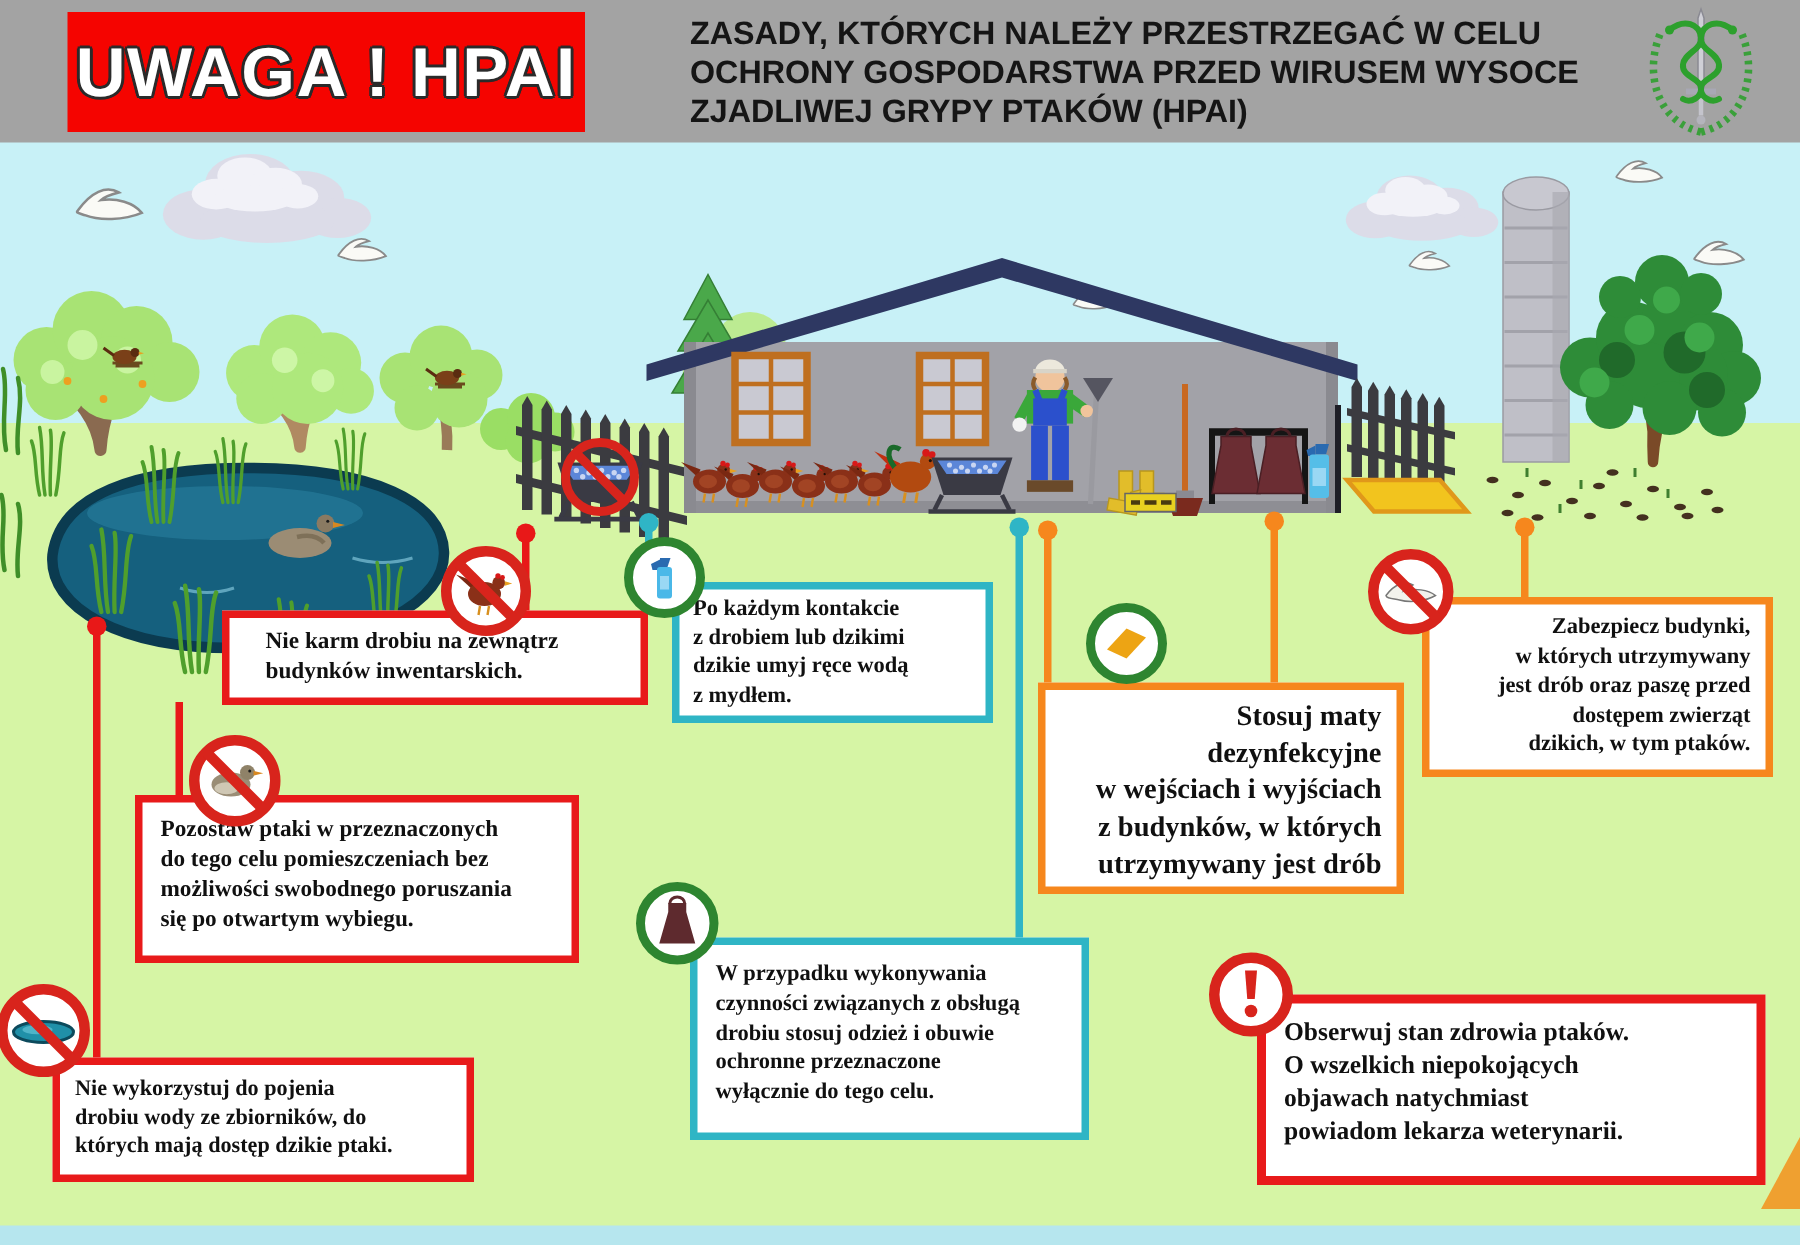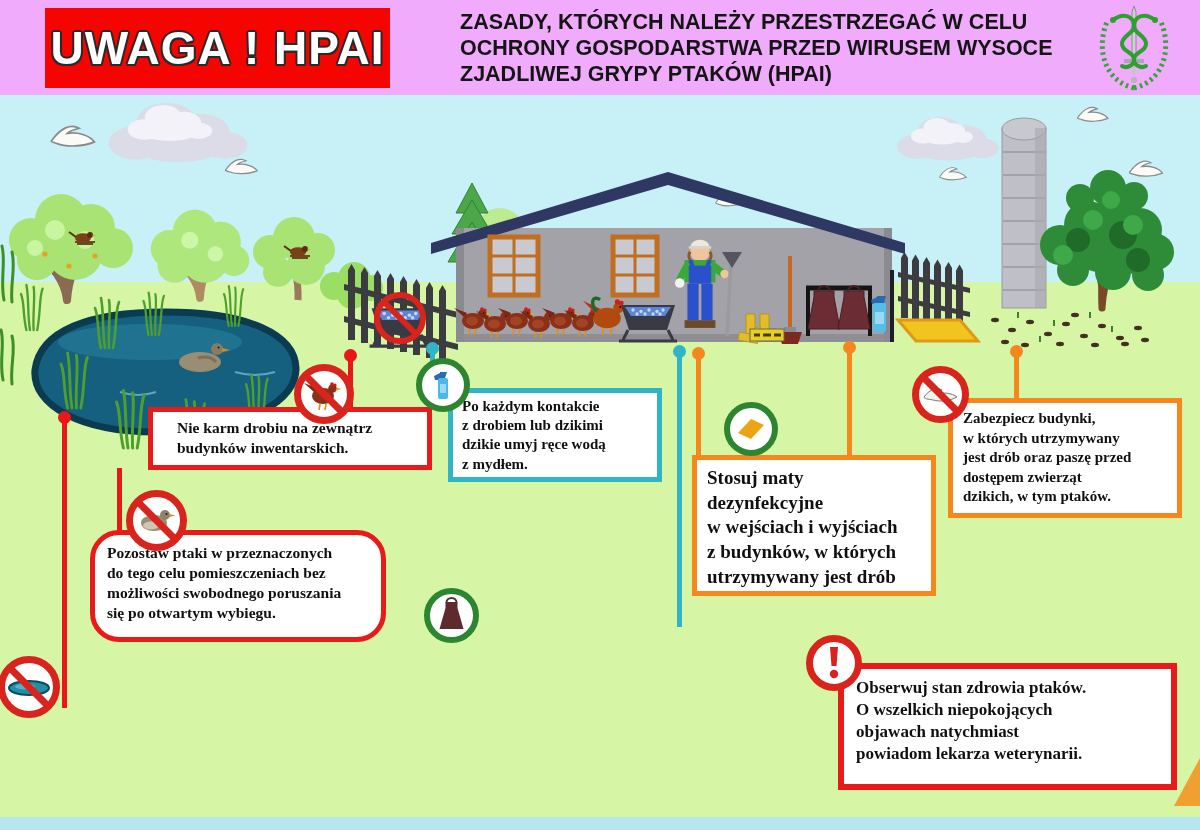--- a/index.html
+++ b/index.html
@@ -1,37 +1,37 @@
 <!DOCTYPE html>
 <html><head>
 <meta charset="utf-8">
 <style>
   html,body{margin:0;padding:0;background:#fff;}
   #poster{position:relative;width:1200px;height:830px;overflow:hidden;background:#fff;
           font-family:"Liberation Sans",sans-serif;}
   
-  #header{position:absolute;left:0;top:0;width:1200px;height:95px;background:#f0abfc;z-index:50;}
+  #header{position:absolute;left:0;top:0;width:1200px;height:95px;background:#a3a3a3;z-index:50;}
   #banner{position:absolute;left:45px;top:8px;width:345px;height:80px;background:#f50400;
           display:flex;align-items:center;justify-content:center;}
   #banner span{color:#fff;font-weight:bold;font-size:46px;letter-spacing:1px;
           text-shadow:2px 0 0 #2a2a2a,-2px 0 0 #2a2a2a,0 2px 0 #2a2a2a,0 -2px 0 #2a2a2a,
           1.5px 1.5px 0 #2a2a2a,-1.5px -1.5px 0 #2a2a2a,1.5px -1.5px 0 #2a2a2a,-1.5px 1.5px 0 #2a2a2a;}
   #title{position:absolute;left:422px;top:9px;width:660px;font-weight:bold;font-size:21.5px;
          line-height:1.22;color:#151515;white-space:pre-line;margin-left:38px;}
   #logo{position:absolute;left:1092px;top:2px;}
   
   #scene{position:absolute;left:0;top:0;z-index:1;}
   
   .line{position:absolute;width:5px;z-index:10;}
   .dot{position:absolute;width:13px;height:13px;border-radius:50%;z-index:11;}
   .c-red{background:#e81818;} .c-teal{background:#2fb5c6;} .c-orange{background:#f6871d;}
   
   .callout{position:absolute;background:#fff;box-sizing:border-box;z-index:20;overflow:hidden;
            font-family:"Liberation Serif",serif;font-weight:bold;color:#101010;white-space:pre-line;}
-  .b-red{border:5px solid #e81a1a;} .b-teal{border:5px solid #2fb5c5;} .b-orange{border:5px solid #f6871d;}
+  .b-red{border:5px solid #e81a1a;} .b-teal{border:5px solid #2fb5c5;} .b-orange{border:5px solid #f6871d;text-align:right;}
   
   .badge{position:absolute;z-index:30;}
 </style>
 </head>
 <body>
 
 <div id="poster">
 
   <svg id="scene" width="1200" height="830" viewBox="0 0 1200 830">
     <defs>
@@ -459,35 +459,43 @@
   <div class="dot  c-orange" style="left:843px;top:341px;"></div>
   <div class="line c-orange" style="left:1014px;top:351px;height:49px;"></div>
   <div class="dot  c-orange" style="left:1010px;top:345px;"></div>
 
   <div class="callout b-red" style="left:148px;top:407px;width:284px;height:63px;font-size:15.5px;line-height:1.28;padding:6px 24px;">Nie karm drobiu na zewnątrz
 budynków inwentarskich.</div>
   <div class="callout b-teal" style="left:448px;top:388px;width:214px;height:94px;font-size:15px;line-height:1.28;padding:4px 9px;">Po każdym kontakcie
 z drobiem lub dzikimi
 dzikie umyj ręce wodą
 z mydłem.</div>
-  <div class="callout b-red" style="left:90px;top:530px;width:296px;height:112px;font-size:15.5px;line-height:1.3;padding:8px 12px;border-radius:29px;">Pozostaw ptaki w przeznaczonych
+  <div class="callout b-red" style="left:90px;top:530px;width:296px;height:112px;font-size:15.5px;line-height:1.3;padding:8px 12px;">Pozostaw ptaki w przeznaczonych
 do tego celu pomieszczeniach bez
 możliwości swobodnego poruszania
 się po otwartym wybiegu.</div>
   <div class="callout b-orange" style="left:692px;top:455px;width:244px;height:141px;font-size:19px;line-height:1.3;padding:6px 10px;">Stosuj maty dezynfekcyjne
 w wejściach i wyjściach
 z budynków, w których
 utrzymywany jest drób oraz
 przy wjazdach i wyjazdach
 z gospodarstwa.</div>
   <div class="callout b-orange" style="left:948px;top:398px;width:234px;height:120px;font-size:15px;line-height:1.3;padding:6px 10px;">Zabezpiecz budynki,
 w których utrzymywany
 jest drób oraz paszę przed
 dostępem zwierząt
 dzikich, w tym ptaków.</div>
+  <div class="callout b-teal" style="left:460px;top:625px;width:266px;height:135px;font-size:15px;line-height:1.32;padding:10px 12px;">W przypadku wykonywania
+czynności związanych z obsługą
+drobiu stosuj odzież i obuwie
+ochronne przeznaczone
+wyłącznie do tego celu.</div>
+  <div class="callout b-red" style="left:35px;top:705px;width:281px;height:83px;font-size:14.8px;line-height:1.3;padding:7px 10px;">Nie wykorzystuj do pojenia
+drobiu wody ze zbiorników, do
+których mają dostęp dzikie ptaki.</div>
   <div class="callout b-red" style="left:838px;top:663px;width:339px;height:127px;font-size:17px;line-height:1.3;padding:8px 12px;border-width:6px;">Obserwuj stan zdrowia ptaków.
 O wszelkich niepokojących
 objawach natychmiast
 powiadom lekarza weterynarii.</div>
 
   <svg class="badge" style="left:293px;top:363px;" width="62" height="62" viewBox="0 0 62 62">
     <circle cx="31" cy="31" r="26.5" fill="#fff" stroke="#d8241c" stroke-width="7"></circle>
     <g transform="translate(30,33)">
       <polygon points="-8,-3 -19,-13 -6,-8" fill="#7a2812"></polygon>
       <ellipse cx="0" cy="0" rx="11" ry="8" fill="#8a3018"></ellipse>

